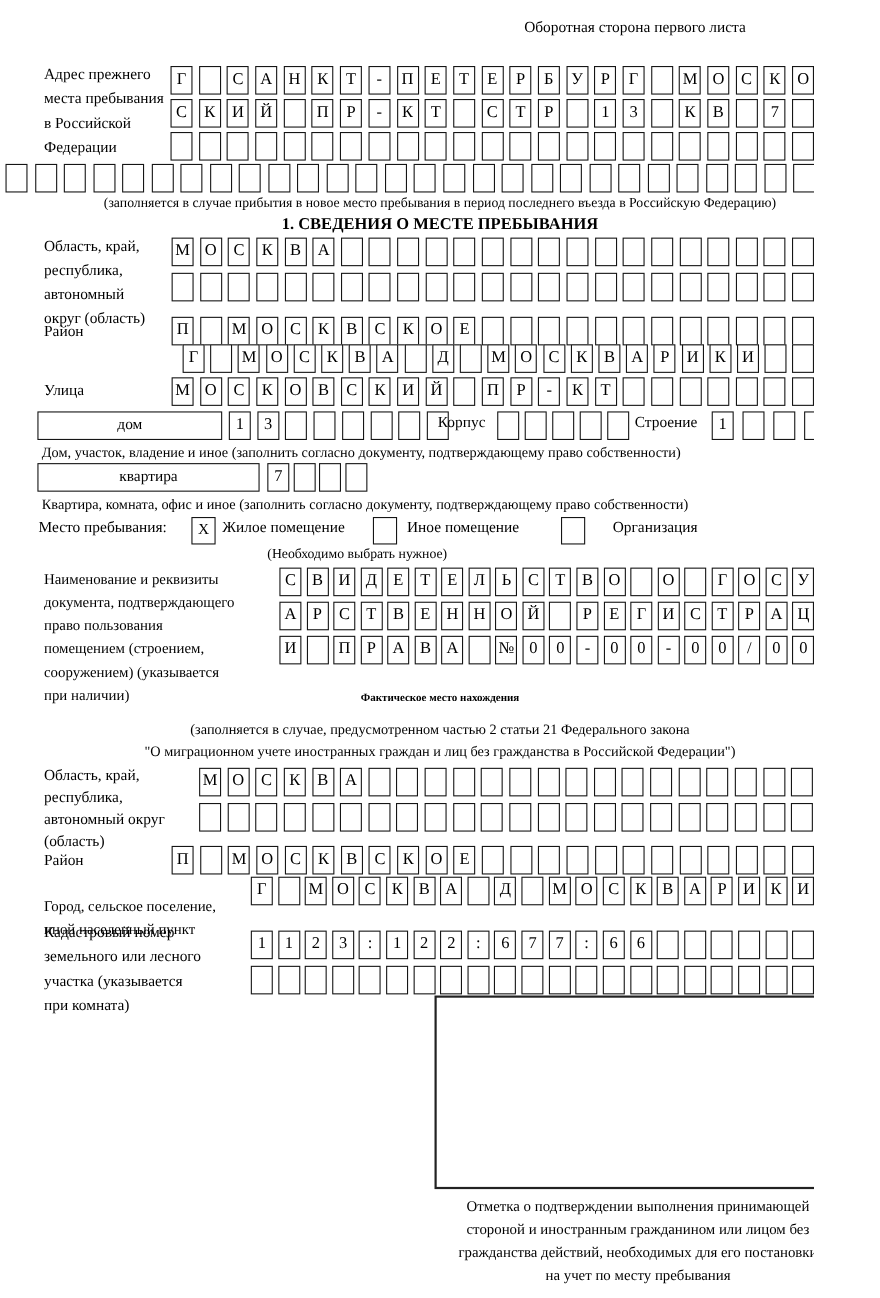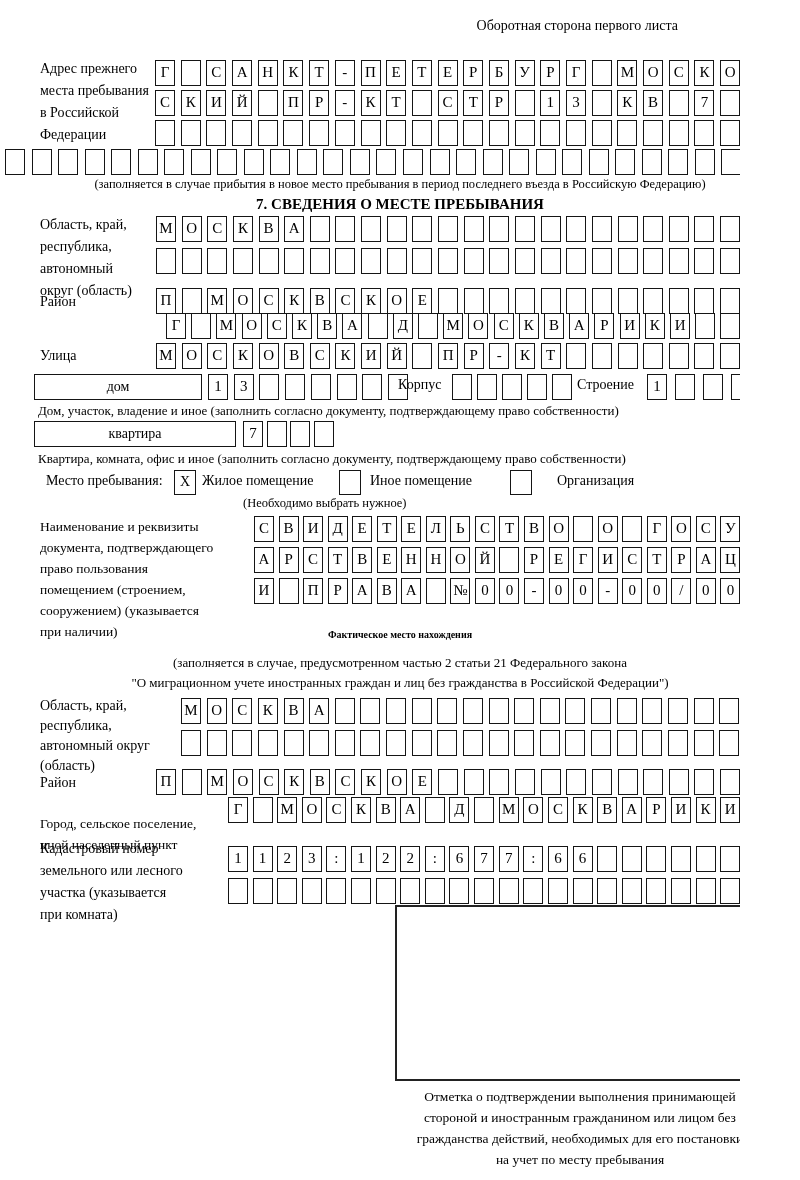--- a/index.html
+++ b/index.html
@@ -138,21 +138,21 @@
       <div class="cell"></div>
       <div class="cell"></div>
       <div class="cell"></div>
       <div class="cell"></div>
       <div class="cell"></div>
       <div class="cell"></div>
       <div class="cell"></div>
     </div>
   <div class="abs note center" style="top:177px;">(заполняется в случае прибытия в новое место пребывания в период последнего въезда в Российскую Федерацию)</div>
 
-  <div class="abs title center" style="top:196px;">7. СВЕДЕНИЯ О МЕСТЕ ПРЕБЫВАНИЯ</div>
+  <div class="abs title center" style="top:196px;">1. СВЕДЕНИЯ О МЕСТЕ ПРЕБЫВАНИЯ</div>
 
   <div class="abs label" style="left:40px;top:214px;width:115px;">Область, край,
 республика,
 автономный
 округ (область)</div>
   <div class="abs cells" style="left:156px;top:216px;width:610px;">
       <div class="cell">М</div>
       <div class="cell">О</div>
       <div class="cell">С</div>
       <div class="cell">К</div>
@@ -317,21 +317,21 @@
 
   <div class="abs fieldbox" style="left:34px;top:421px;width:202px;">квартира</div>
   <div class="abs cells" style="left:243px;top:421px;width:91px;">
       <div class="cell">7</div>
       <div class="cell"></div>
       <div class="cell"></div>
       <div class="cell"></div>
     </div>
   <div class="abs note13" style="left:38px;top:451px;">Квартира, комната, офис и иное (заполнить согласно документу, подтверждающему право собственности)</div>
 
-  <div class="abs inline-label" style="left:46px;top:473px;">Место пребывания:</div>
+  <div class="abs inline-label" style="left:35px;top:473px;">Место пребывания:</div>
   <div class="abs ckbox" style="left:174px;top:470px;">X</div>
   <div class="abs inline-label" style="left:202px;top:473px;">Жилое помещение</div>
   <div class="abs ckbox" style="left:339px;top:470px;"></div>
   <div class="abs inline-label" style="left:370px;top:473px;">Иное помещение</div>
   <div class="abs ckbox" style="left:510px;top:470px;"></div>
   <div class="abs inline-label" style="left:557px;top:473px;">Организация</div>
   <div class="abs note" style="left:243px;top:496px;">(Необходимо выбрать нужное)</div>
 
   <div class="abs label lh21" style="left:40px;top:516px;width:210px;font-size:13.5px;">Наименование и реквизиты
 документа, подтверждающего

